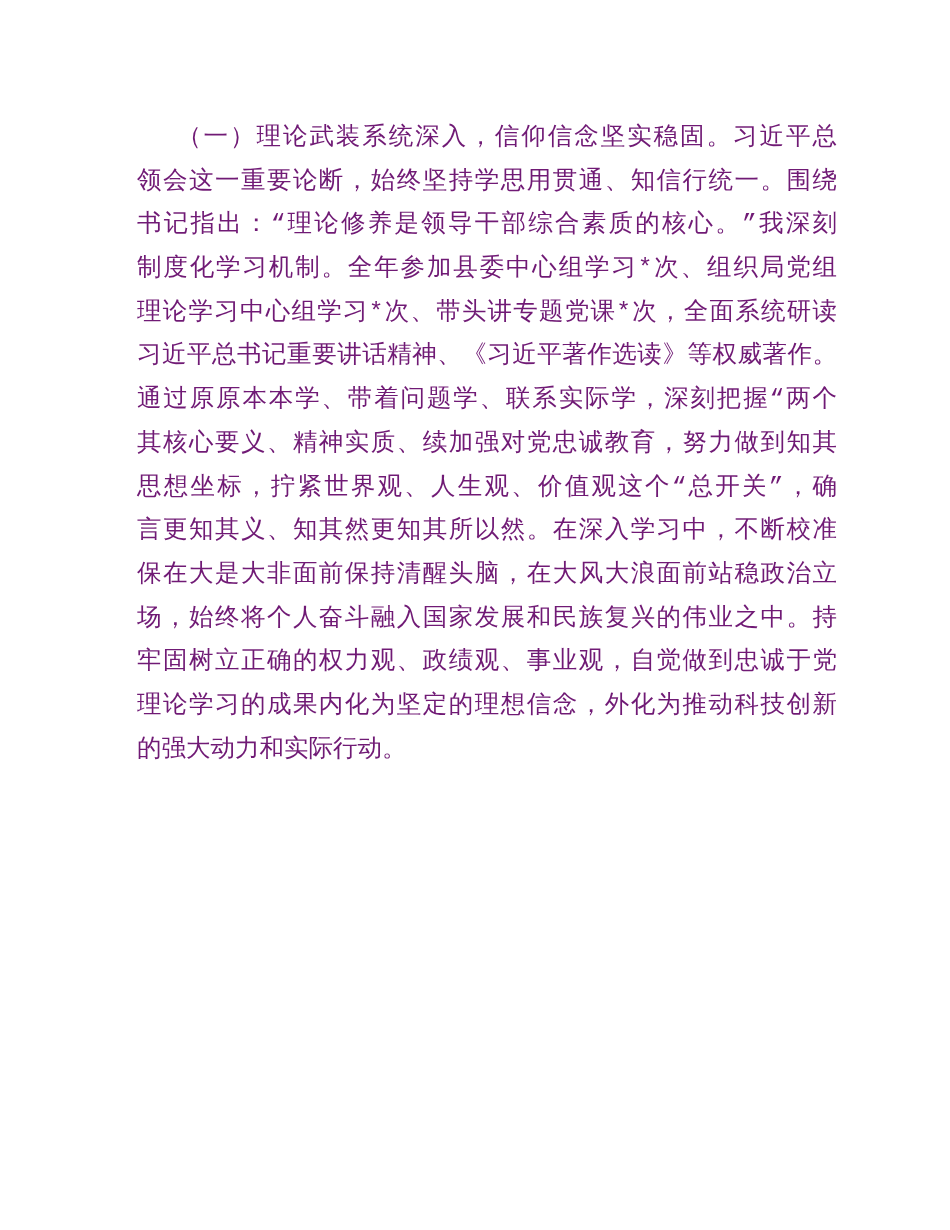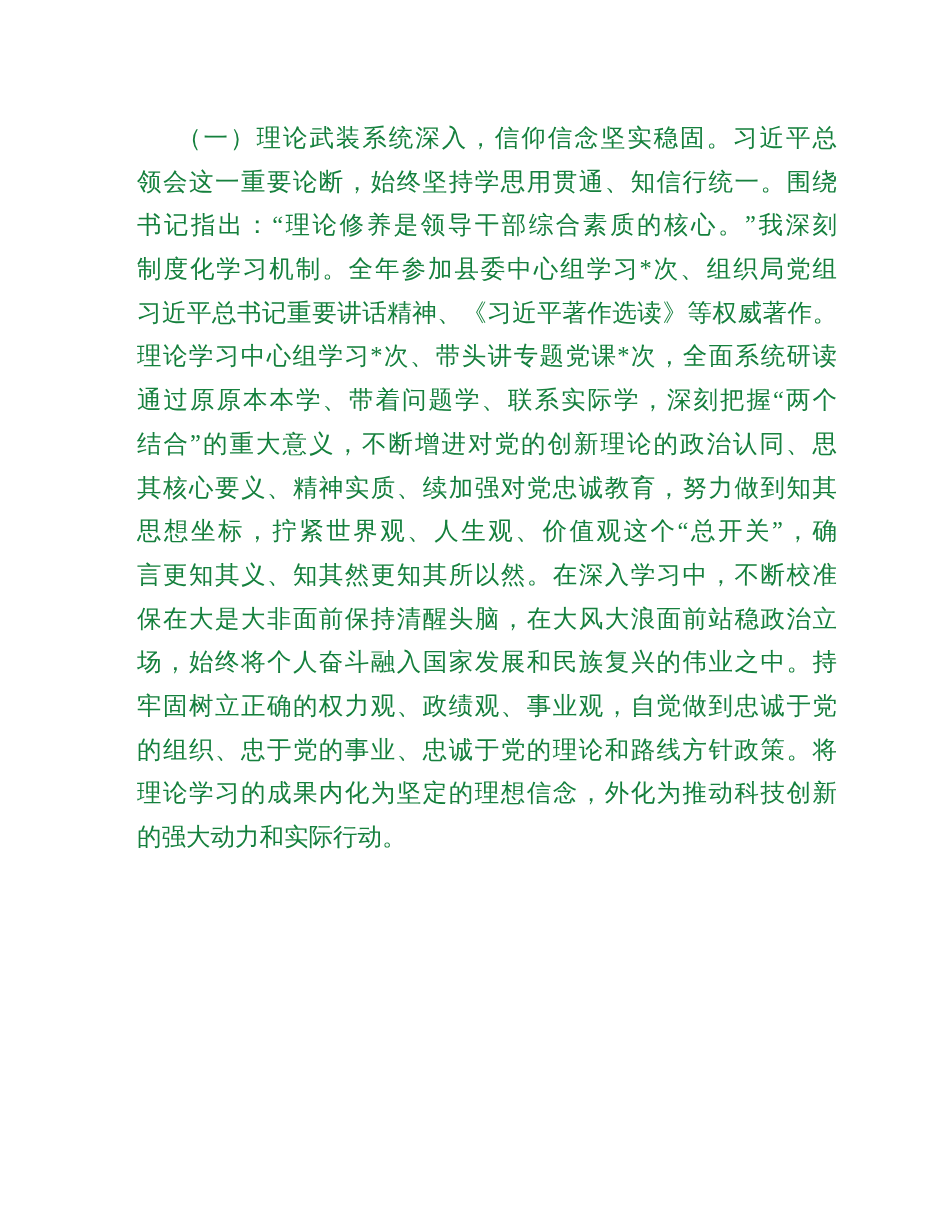--- a/index.html
+++ b/index.html
@@ -12,24 +12,24 @@
     width: 950px;
     height: 1230px;
     background: #ffffff;
     overflow: hidden;
   }
   .text-block {
     position: absolute;
     left: 137px;
     top: 116px;
     width: 700px;
-    font-family: Liberation Serif, serif;
+    font-family: Liberation Mono, monospace;
     font-size: 24.5px;
     line-height: 43.7px;
-    color: #15803d;
+    color: #701a75;
     font-weight: 400;
   }
   .line {
     white-space: nowrap;
     text-align: justify;
     text-align-last: justify;
     height: 43.7px;
     overflow: visible;
   }
   .line.first {
@@ -41,27 +41,25 @@
 </style>
 </head>
 <body>
 
 <div class="page">
   <div class="text-block" id="paragraph">
       <div class="line first">（一）理论武装系统深入，信仰信念坚实稳固。习近平总</div>
       <div class="line">领会这一重要论断，始终坚持学思用贯通、知信行统一。围绕</div>
       <div class="line">书记指出：“理论修养是领导干部综合素质的核心。”我深刻</div>
       <div class="line">制度化学习机制。全年参加县委中心组学习*次、组织局党组</div>
+      <div class="line">理论学习中心组学习*次、带头讲专题党课*次，全面系统研读</div>
       <div class="line">习近平总书记重要讲话精神、《习近平著作选读》等权威著作。</div>
-      <div class="line">理论学习中心组学习*次、带头讲专题党课*次，全面系统研读</div>
       <div class="line">通过原原本本学、带着问题学、联系实际学，深刻把握“两个</div>
-      <div class="line">结合”的重大意义，不断增进对党的创新理论的政治认同、思</div>
       <div class="line">其核心要义、精神实质、续加强对党忠诚教育，努力做到知其</div>
       <div class="line">思想坐标，拧紧世界观、人生观、价值观这个“总开关”，确</div>
       <div class="line">言更知其义、知其然更知其所以然。在深入学习中，不断校准</div>
       <div class="line">保在大是大非面前保持清醒头脑，在大风大浪面前站稳政治立</div>
       <div class="line">场，始终将个人奋斗融入国家发展和民族复兴的伟业之中。持</div>
       <div class="line">牢固树立正确的权力观、政绩观、事业观，自觉做到忠诚于党</div>
-      <div class="line">的组织、忠于党的事业、忠诚于党的理论和路线方针政策。将</div>
       <div class="line">理论学习的成果内化为坚定的理想信念，外化为推动科技创新</div>
       <div class="line last">的强大动力和实际行动。</div>
     </div>
 </div>
 
 </body></html>

